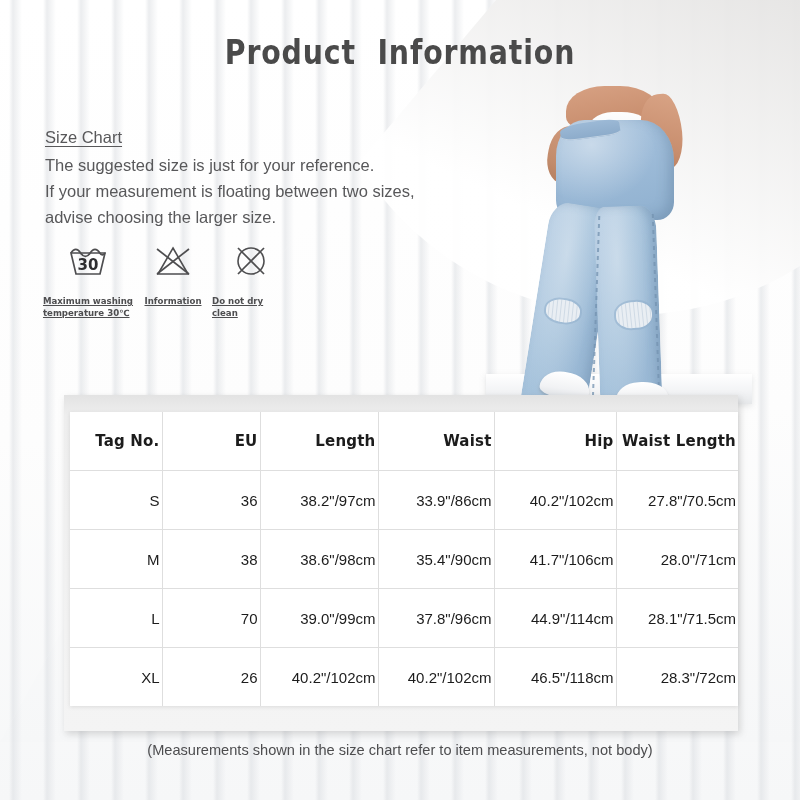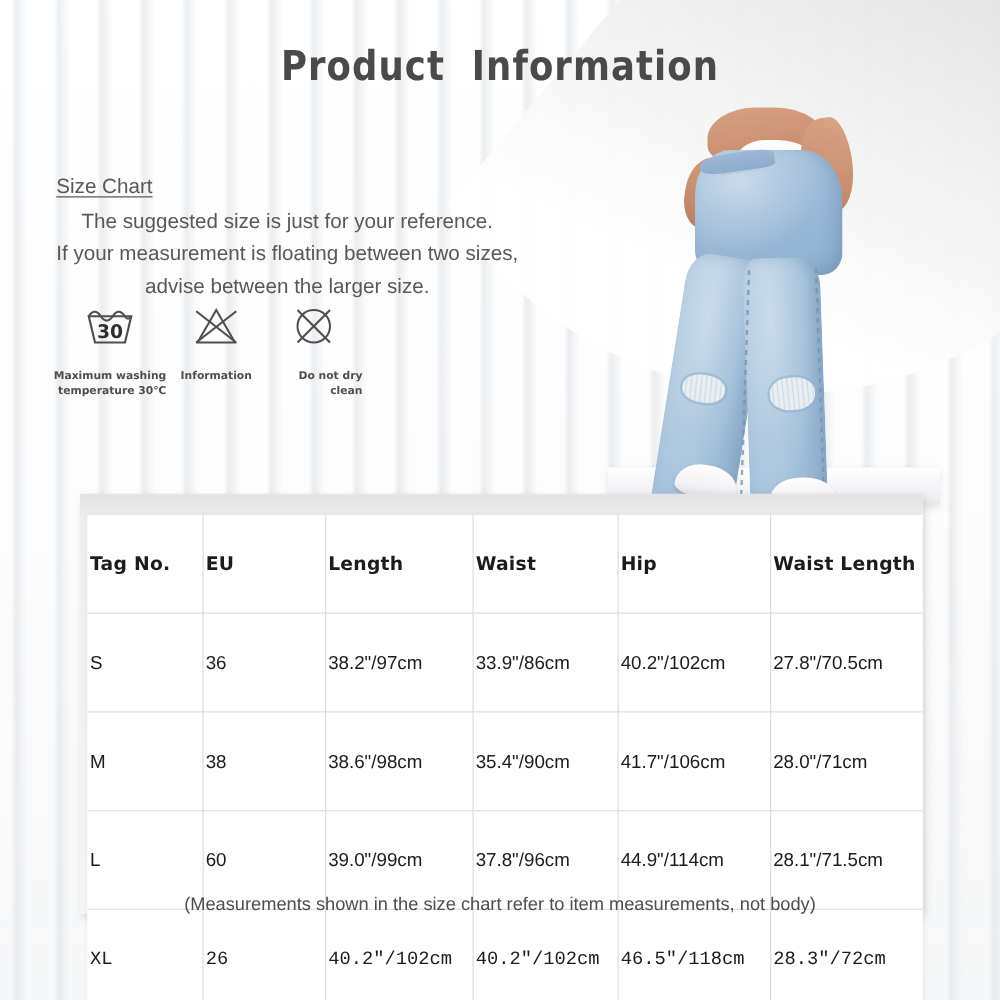--- a/index.html
+++ b/index.html
@@ -203,34 +203,33 @@
     font-family: "DejaVu Sans", sans-serif;
     font-weight: bold;
     font-size: 33px;
     letter-spacing: 1px;
     color: #4a4a4a;
     transform: scaleX(.86);
     white-space: pre;
   }
 
   
-  .intro { position: absolute; left: 45px; top: 128px; margin-top: 12px; }
+  .intro { position: absolute; left: 45px; top: 128px; }
   .size-chart-label {
     font-size: 16.5px;
     color: #58585a;
     text-decoration: underline;
     text-underline-offset: 3px;
     margin-bottom: 5px;
   }
   .intro-line {
     font-size: 16.5px;
     color: #58585a;
     line-height: 26px;
     white-space: nowrap;
-    text-align: center;
   }
 
   
   .care-row {
     position: absolute;
     left: 42px; top: 243px;
     display: flex;
     align-items: flex-start;
   }
   .care-item {
@@ -241,22 +240,23 @@
     gap: 12px;
   }
   .care-glyph { height: 36px; display: flex; align-items: center; justify-content: center; }
   .care-caption {
     margin-top: 5px;
     font-family: "DejaVu Sans", sans-serif;
     font-weight: bold;
     font-size: 8.6px;
     line-height: 11.5px;
     color: #4e4e50;
-    text-align: right;
+    text-align: left;
     white-space: pre-line;
+    text-decoration: underline;
   }
   .care-item.wide { width: 92px; }
 
   
   .table-shadow {
     position: absolute;
     left: 64px; top: 395px;
     width: 674px; height: 336px;
     background: linear-gradient(180deg, #e3e3e3 0%, #eeeeee 6%, #f4f4f4 100%);
     box-shadow: 2px 3px 7px rgba(120,120,120,.28);
@@ -269,48 +269,48 @@
     box-shadow: 0 1px 4px rgba(130,130,130,.22);
   }
   table.size {
     border-collapse: collapse;
     width: 668px;
     table-layout: fixed;
     background: #fff;
   }
   table.size th, table.size td {
     border: 1px solid #dedede;
-    text-align: left;
+    text-align: right;
     font-size: 15px;
     color: #1c1c1c;
     height: 58px;
-    padding: 10px 2px;
+    padding: 0 2px;
     white-space: nowrap;
   }
   table.size th {
     font-family: "DejaVu Sans", sans-serif;
     font-weight: bold;
     font-size: 15px;
     letter-spacing: .2px;
   }
   table.size td:first-child, table.size th:first-child { border-left: none; }
   table.size td:last-child, table.size th:last-child { border-right: none; }
   table.size tr:first-child th { border-top: none; }
-  table.size tr:last-child td { border-bottom: none; font-family: Liberation Mono, monospace; }
+  table.size tr:last-child td { border-bottom: none; }
   col.c1 { width: 92px; }
   col.c2 { width: 98px; }
   col.c3 { width: 118px; }
   col.c4 { width: 116px; }
   col.c5 { width: 122px; }
   col.c6 { width: 122px; }
 
   
   .footer-note {
     position: absolute;
-    left: 0; top: 716px;
+    left: 0; top: 742px;
     width: 800px;
     text-align: center;
     font-size: 14.6px;
     color: #4d4d4f;
     white-space: nowrap;
   }
 </style>
 </head>
 <body>
 
@@ -344,21 +344,21 @@
   </div>
 
   <div class="diag-shade"></div>
 
   <div class="title">Product  Information</div>
 
   <div class="intro">
     <div class="size-chart-label">Size Chart</div>
     <div class="intro-line">The suggested size is just for your reference.</div>
     <div class="intro-line">If your measurement is floating between two sizes,</div>
-    <div class="intro-line">advise between the larger size.</div>
+    <div class="intro-line">advise choosing the larger size.</div>
   </div>
 
   <div class="care-row">
 
     <div class="care-item wide">
       <div class="care-glyph">
         <svg width="42" height="32" viewBox="0 0 42 32" aria-hidden="true">
           <path d="M4 8 L38 8 L33 29 L9 29 Z" fill="none" stroke="#4e4e50" stroke-width="1.7"></path>
           <path d="M4 8 C7 3.2, 10.6 3.2, 13.6 8 C16.6 12.6, 20.2 12.6, 23.2 8 C26.2 3.2, 29.8 3.2, 32.8 8 C34.6 10.8, 36.4 10.4, 38 8" fill="none" stroke="#4e4e50" stroke-width="1.7"></path>
           <text x="21" y="25" font-family="DejaVu Sans, sans-serif" font-size="15" font-weight="bold" text-anchor="middle" fill="#2e2e30">30</text>
@@ -425,21 +425,21 @@
         <tr>
           <td>M</td>
           <td>38</td>
           <td>38.6"/98cm</td>
           <td>35.4"/90cm</td>
           <td>41.7"/106cm</td>
           <td>28.0"/71cm</td>
         </tr>
         <tr>
           <td>L</td>
-          <td>60</td>
+          <td>70</td>
           <td>39.0"/99cm</td>
           <td>37.8"/96cm</td>
           <td>44.9"/114cm</td>
           <td>28.1"/71.5cm</td>
         </tr>
         <tr>
           <td>XL</td>
           <td>26</td>
           <td>40.2"/102cm</td>
           <td>40.2"/102cm</td>

